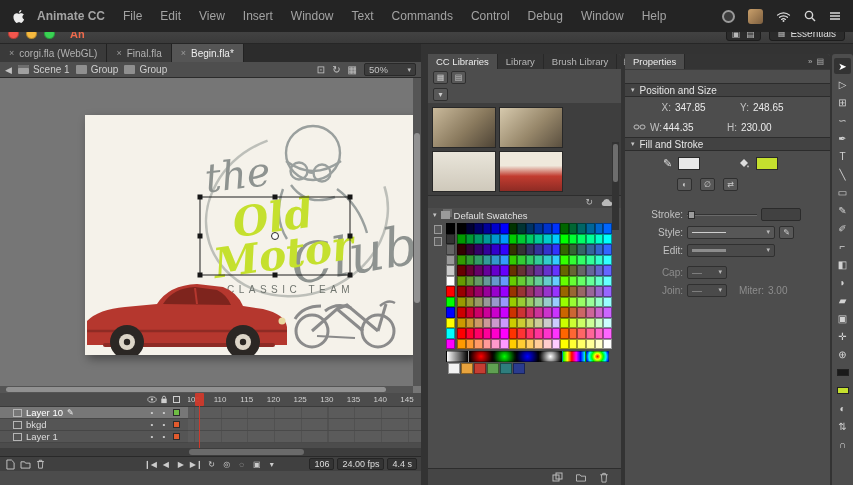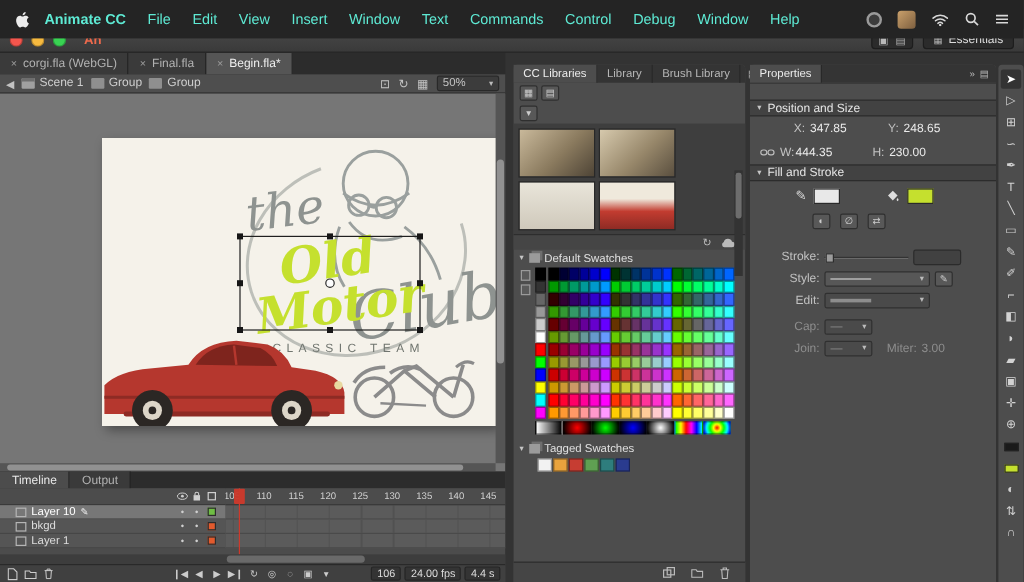--- a/index.html
+++ b/index.html
@@ -1,18 +1,18 @@
 <!DOCTYPE html>
 <html><head>
 <meta charset="utf-8">
 <style>
 *{box-sizing:border-box;margin:0;padding:0}
 html,body{width:853px;height:485px;overflow:hidden;background:#333;font-family:"Liberation Sans",sans-serif}
 
-.menubar{position:absolute;top:0;left:0;right:0;height:24px;background:#242424;display:flex;align-items:center;padding:16px 12px;color:#5eead4;font-size:12px;z-index:20}
+.menubar{position:absolute;top:0;left:0;right:0;height:24px;background:#242424;display:flex;align-items:center;padding:16px 12px;color:#a3a3a3;font-size:12px;z-index:20}
 .apple{width:15px;height:15px;margin-right:6px;display:flex;align-items:center}
 .menu-item{padding:0 9px;cursor:default;white-space:nowrap}
 .menu-item.app{font-weight:bold;padding-left:4px}
 .menu-spacer{flex:1}
 .mstatus{display:flex;align-items:center;gap:13px}
 .ring{width:13px;height:13px;border-radius:50%;border:2px solid #9a9a9a;background:#3c3c3c}
 .avatar{width:15px;height:15px;border-radius:3px;background:linear-gradient(135deg,#caa06b,#7d5f3f)}
 
 .titlebar{position:absolute;top:24px;left:0;right:0;height:20px;background:linear-gradient(#484848,#3a3a3a);border-bottom:1px solid #262626;display:flex;align-items:center;padding:0 8px;gap:7px;z-index:19}
 .light{width:11px;height:11px;border-radius:50%;border:1px solid rgba(0,0,0,.25)}
@@ -599,25 +599,20 @@
           <div class="sw" style="background: linear-gradient(90deg, rgb(255, 255, 255), rgb(0, 0, 0));"></div>
           <div class="sw" style="background: radial-gradient(circle, rgb(255, 0, 0), rgb(0, 0, 0));"></div>
           <div class="sw" style="background: radial-gradient(circle, rgb(0, 255, 0), rgb(0, 0, 0));"></div>
           <div class="sw" style="background: radial-gradient(circle, rgb(0, 0, 255), rgb(0, 0, 0));"></div>
           <div class="sw" style="background: radial-gradient(circle, rgb(255, 255, 255), rgb(0, 0, 0));"></div>
           <div class="sw" style="background: linear-gradient(90deg, rgb(0, 255, 0), rgb(255, 255, 0), rgb(255, 0, 0), rgb(255, 0, 255), rgb(0, 0, 255), rgb(0, 255, 255));"></div>
           <div class="sw" style="background: radial-gradient(circle, rgb(255, 0, 0), rgb(255, 255, 0), rgb(0, 255, 0), rgb(0, 255, 255), rgb(0, 0, 255));"></div>
         </div>
     </div>
   </div>
-  <div class="swsec" style="margin-top:5px">
-    <span class="tri">▾</span>
-    <span class="swstack"></span>
-    <span>Tagged Swatches</span>
-  </div>
   <div class="taggedrow">
       <div class="sw tgsw" style="background: rgb(242, 242, 242);"></div>
       <div class="sw tgsw" style="background: rgb(232, 163, 61);"></div>
       <div class="sw tgsw" style="background: rgb(198, 61, 50);"></div>
       <div class="sw tgsw" style="background: rgb(95, 160, 82);"></div>
       <div class="sw tgsw" style="background: rgb(46, 125, 125);"></div>
       <div class="sw tgsw" style="background: rgb(42, 59, 143);"></div>
     </div>
   <div class="swbottom">
     <span>
@@ -761,24 +756,20 @@
     </div>
     <div class="tool">
       <span class="chip" style="background: rgb(197, 224, 46);"></span>
     </div>
     <div class="tool">◐</div>
     <div class="tool">⇅</div>
     <div class="tool">∩</div>
   </div>
 
 <div class="timeline">
-  <div class="tltabs">
-      <div class="tltab active">Timeline</div>
-      <div class="tltab">Output</div>
-    </div>
   <div class="tlmain">
     <div class="tlhead">
       <div class="tlhead-left">
         <span class="statcols">
           <span class="statcell">
               <svg width="10" height="7" viewBox="0 0 12 8">
                 <ellipse cx="6" cy="4" rx="5" ry="3.2" fill="none" stroke="#cfcfcf"></ellipse>
                 <circle cx="6" cy="4" r="1.4" fill="#cfcfcf"></circle>
               </svg>
             </span>

